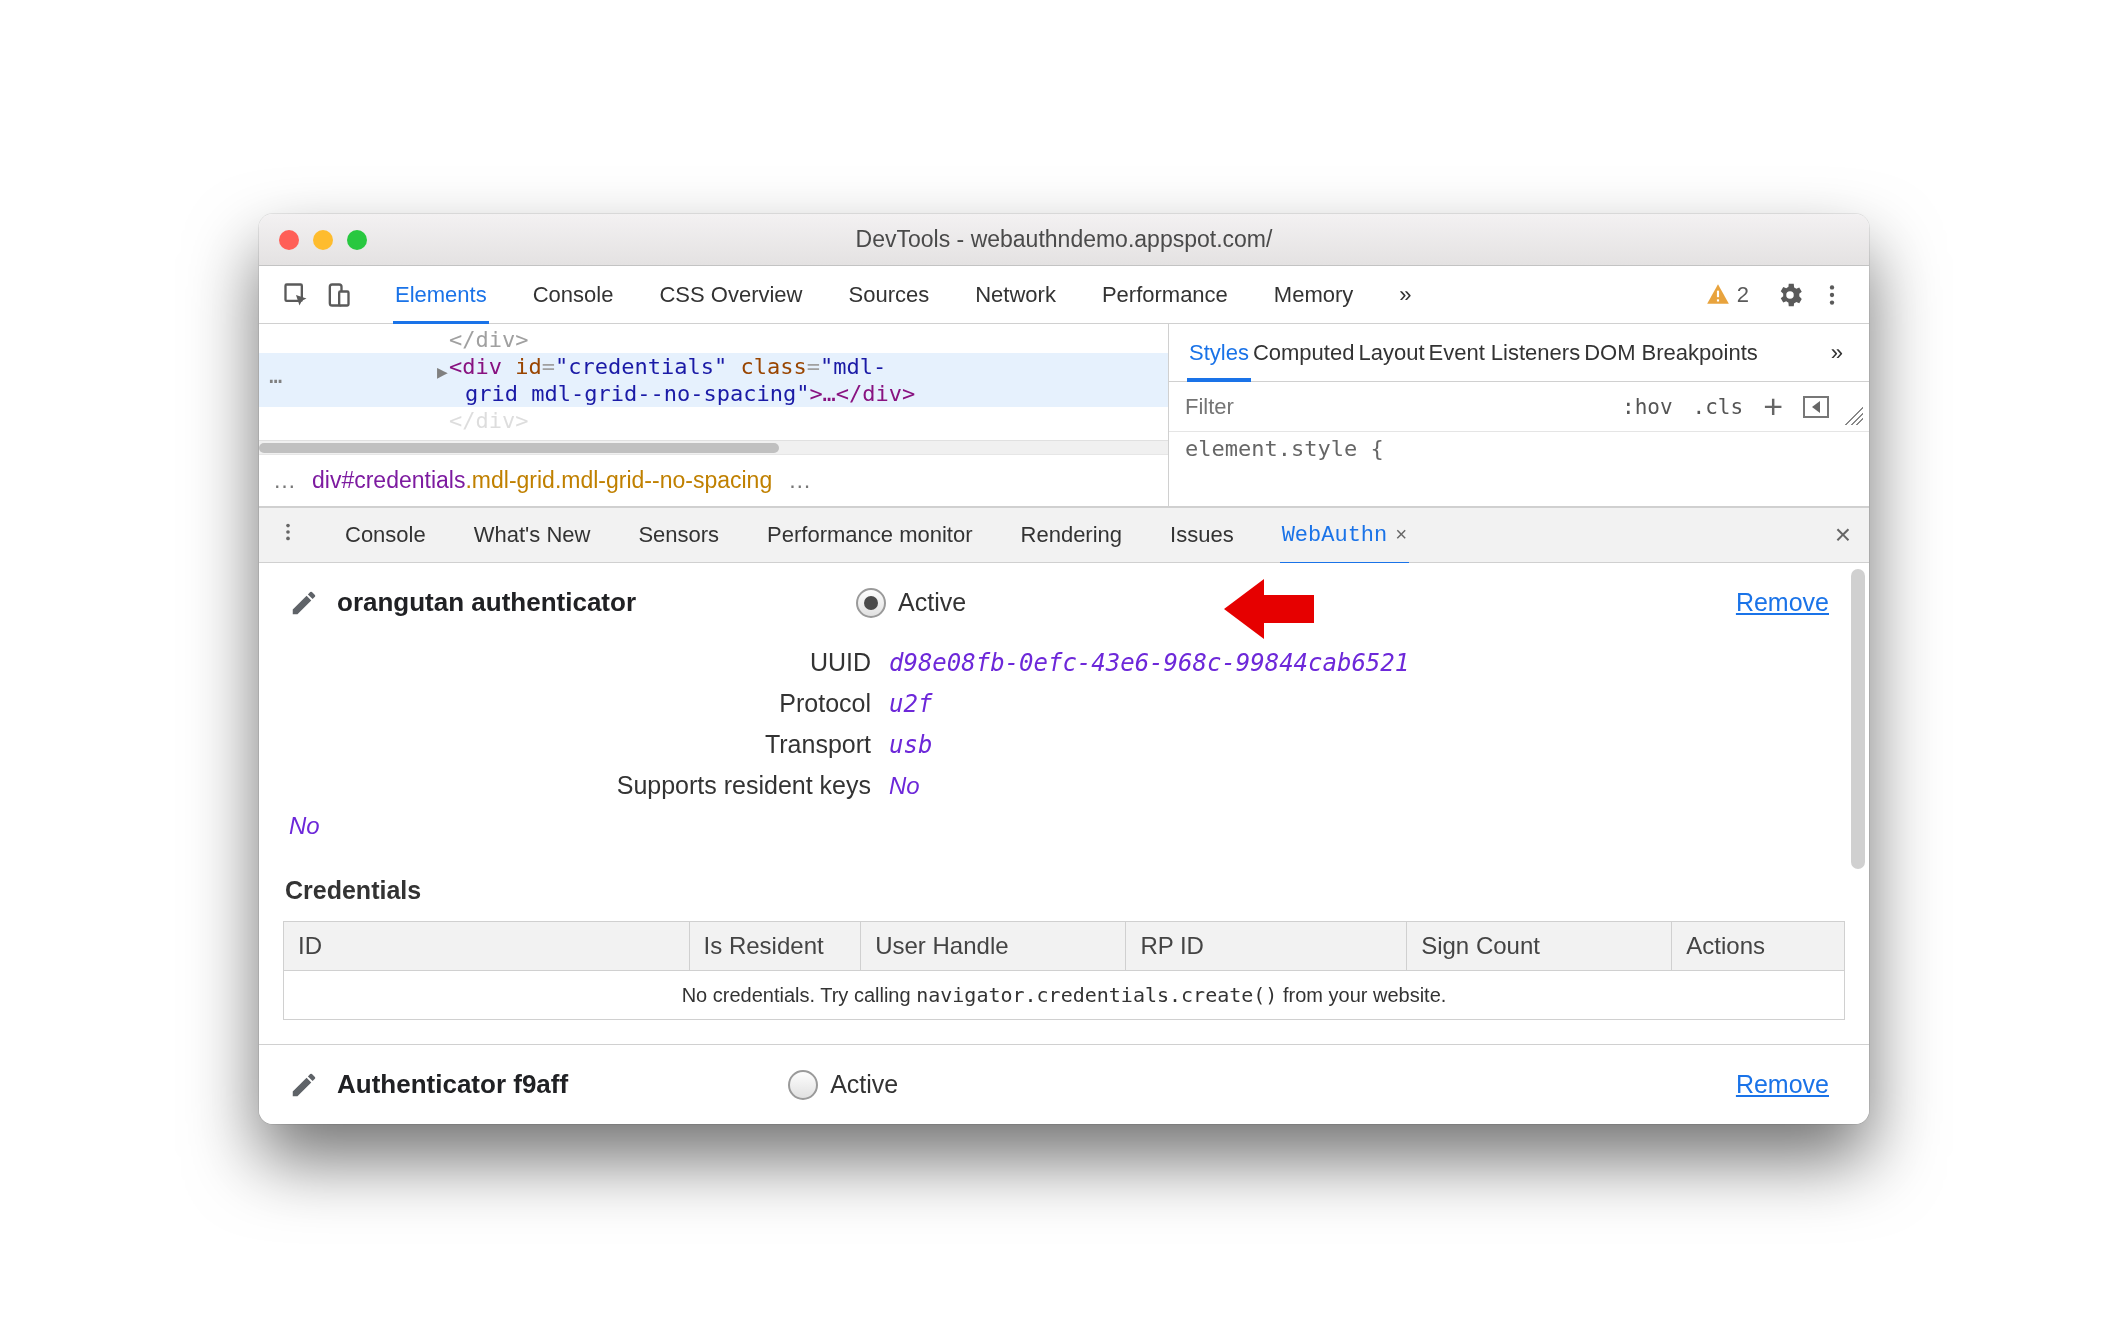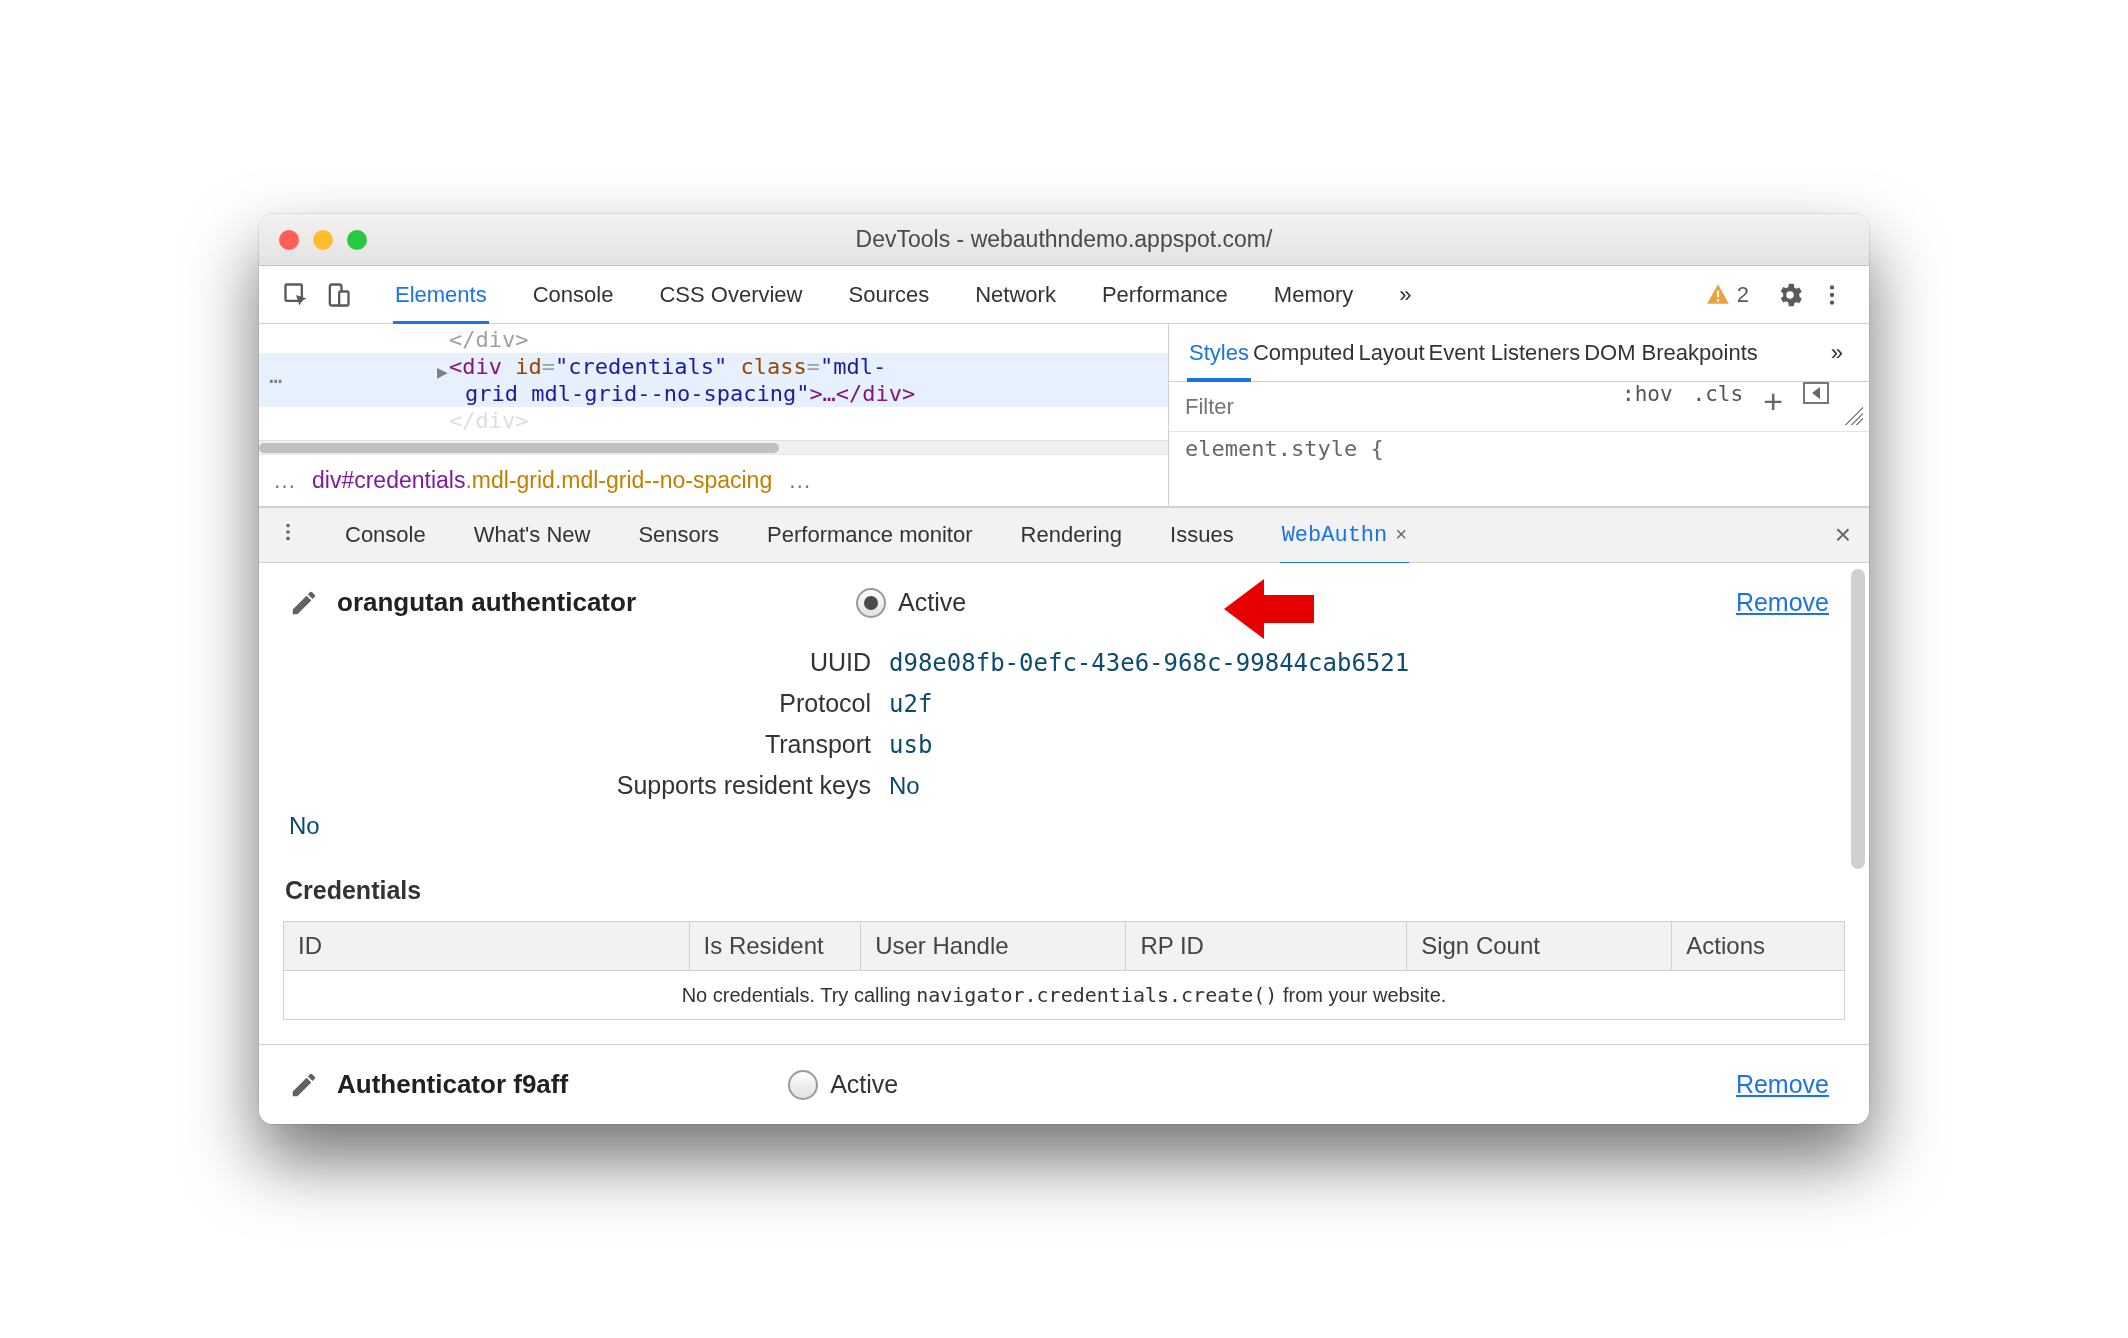--- a/index.html
+++ b/index.html
@@ -92,21 +92,21 @@
   .styles-pane{ flex:1; }
   .styles-tabs{
     display:flex; align-items:center; 
     height:58px; padding:0 24px 0 18px; border-bottom:1px solid #d0d0d0;
   }
   .styles-tabs .stab{ color:#333; padding:10px 2px; position:relative;}
   .styles-tabs .stab.active{ color:#1a73e8;}
   .styles-tabs .stab.active::after{content:"";position:absolute;left:0;right:0;bottom:-6px;height:4px;background:#1a73e8;}
   .styles-tabs .spacer{flex:1;}
   .styles-filter-row{
-    display:flex; align-items:flex-start; height:50px;
+    display:flex; align-items:center; height:50px;
     border-bottom:1px solid #e5e5e5;
   }
   .styles-filter-row input{
     border:none; height:100%; flex:1; font-size:22px; padding:0 16px;
     color:#888;
   }
   .pill{ color:#555; padding:0 10px; font-family: Menlo, monospace; font-size:21px;}
   .pill-plus{ font-size:34px; color:#666; padding:0 10px;}
   .pill-box{ width:26px;height:22px;border:2px solid #777; display:flex;align-items:center;justify-content:center;margin:0 10px;}
   .pill-box::before{content:""; width:0;height:0;border-top:6px solid transparent;border-bottom:6px solid transparent;border-right:8px solid #666;}
@@ -153,21 +153,21 @@
   }
   .radio .inner{ width:14px;height:14px;border-radius:50%;background:#4b4b4b;}
   .arrow-annot{
     position:absolute; color:#e60000;
   }
   .arrow-annot svg{width:100px;height:80px;}
   .remove-link{ margin-left:auto; color:#1a73e8; text-decoration:underline; font-size:25px;}
   .kv-block{ margin-left: 30px; margin-bottom: 20px;}
   .kv{ display:flex; align-items:baseline; padding:6px 0;}
   .kv .k{ width: 600px; text-align:right; padding-right: 18px; color:#333; font-size:25px;}
-  .kv .v{ font-family: Menlo, monospace; font-size:24px; color:#0c4a6e;}
+  .kv .v{ font-family: Menlo, monospace; font-size:24px; color:#6d28d9;font-style:italic;}
   .kv .v.plain{ font-family: inherit;}
   .cred-heading{ font-weight:700; font-size:25px; padding: 10px 26px;}
   .cred-table{
     width: calc(100% - 48px);
     margin: 6px 24px 0 24px;
     border:1px solid #d0d0d0;
   }
   .cred-head{ display:flex; background:#f2f2f2;}
   .cred-head .cell{ padding:10px 14px; border-right:1px solid #d0d0d0; color:#444; font-size:24px;}
   .cred-head .cell:last-child{border-right:none;}

